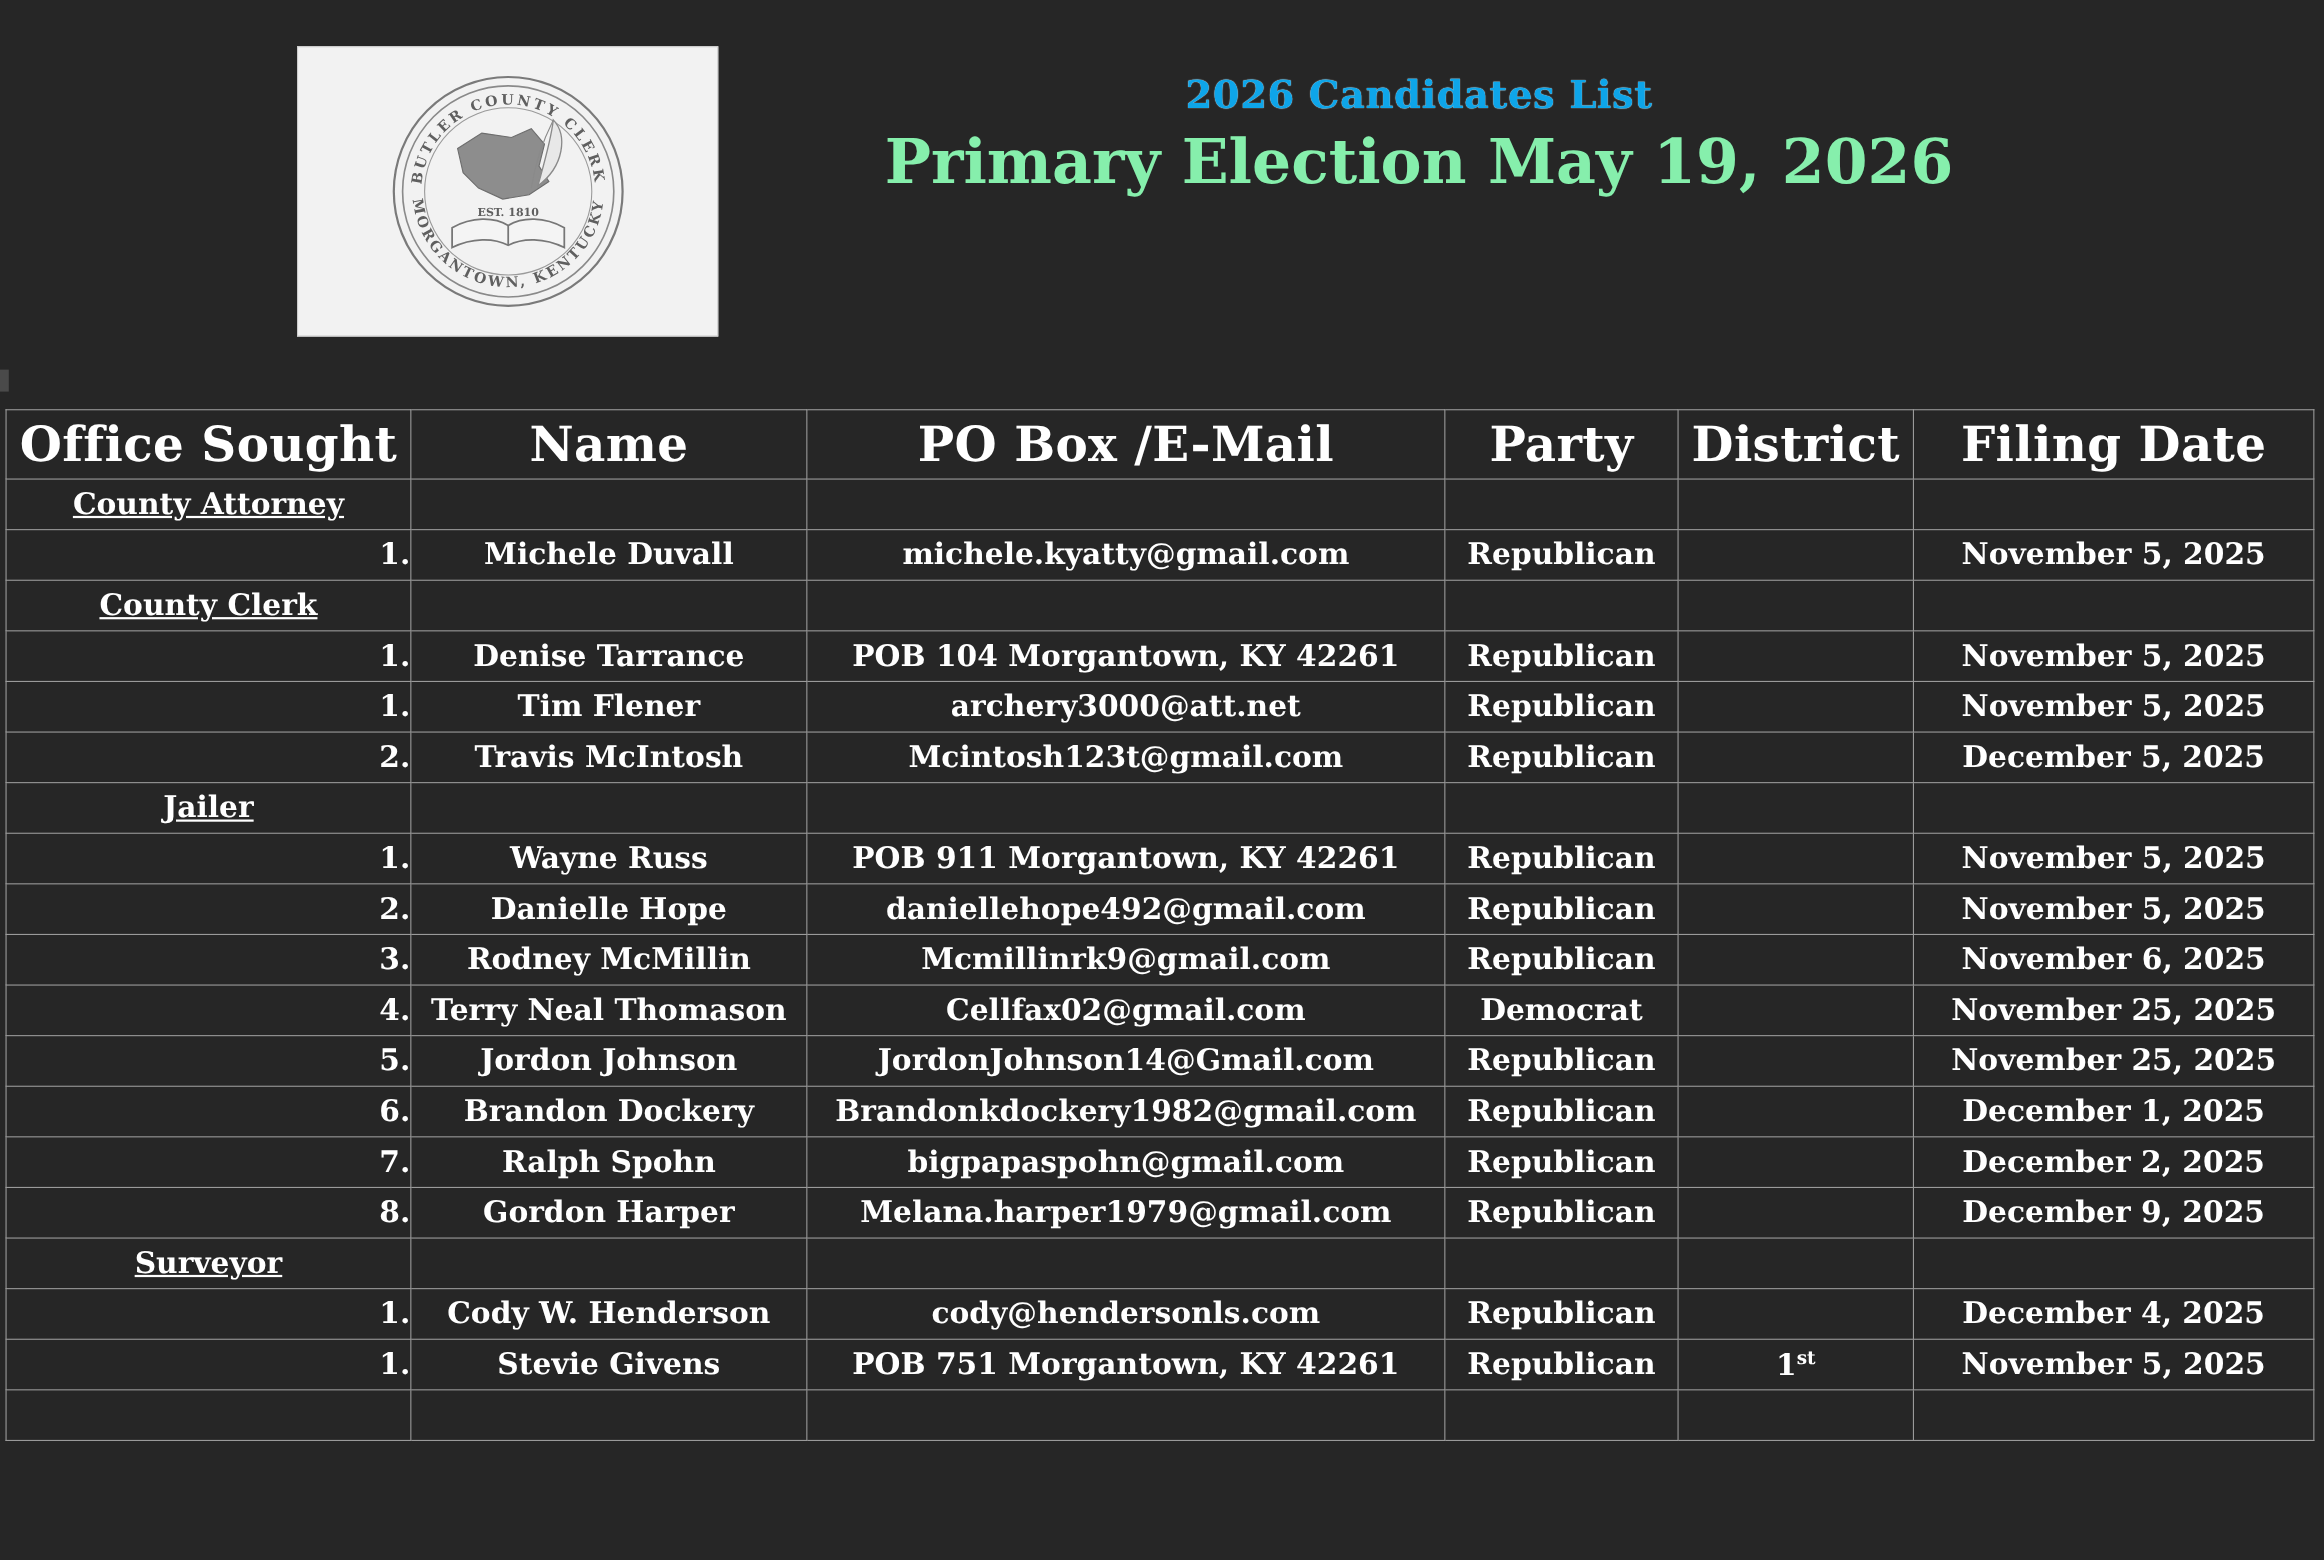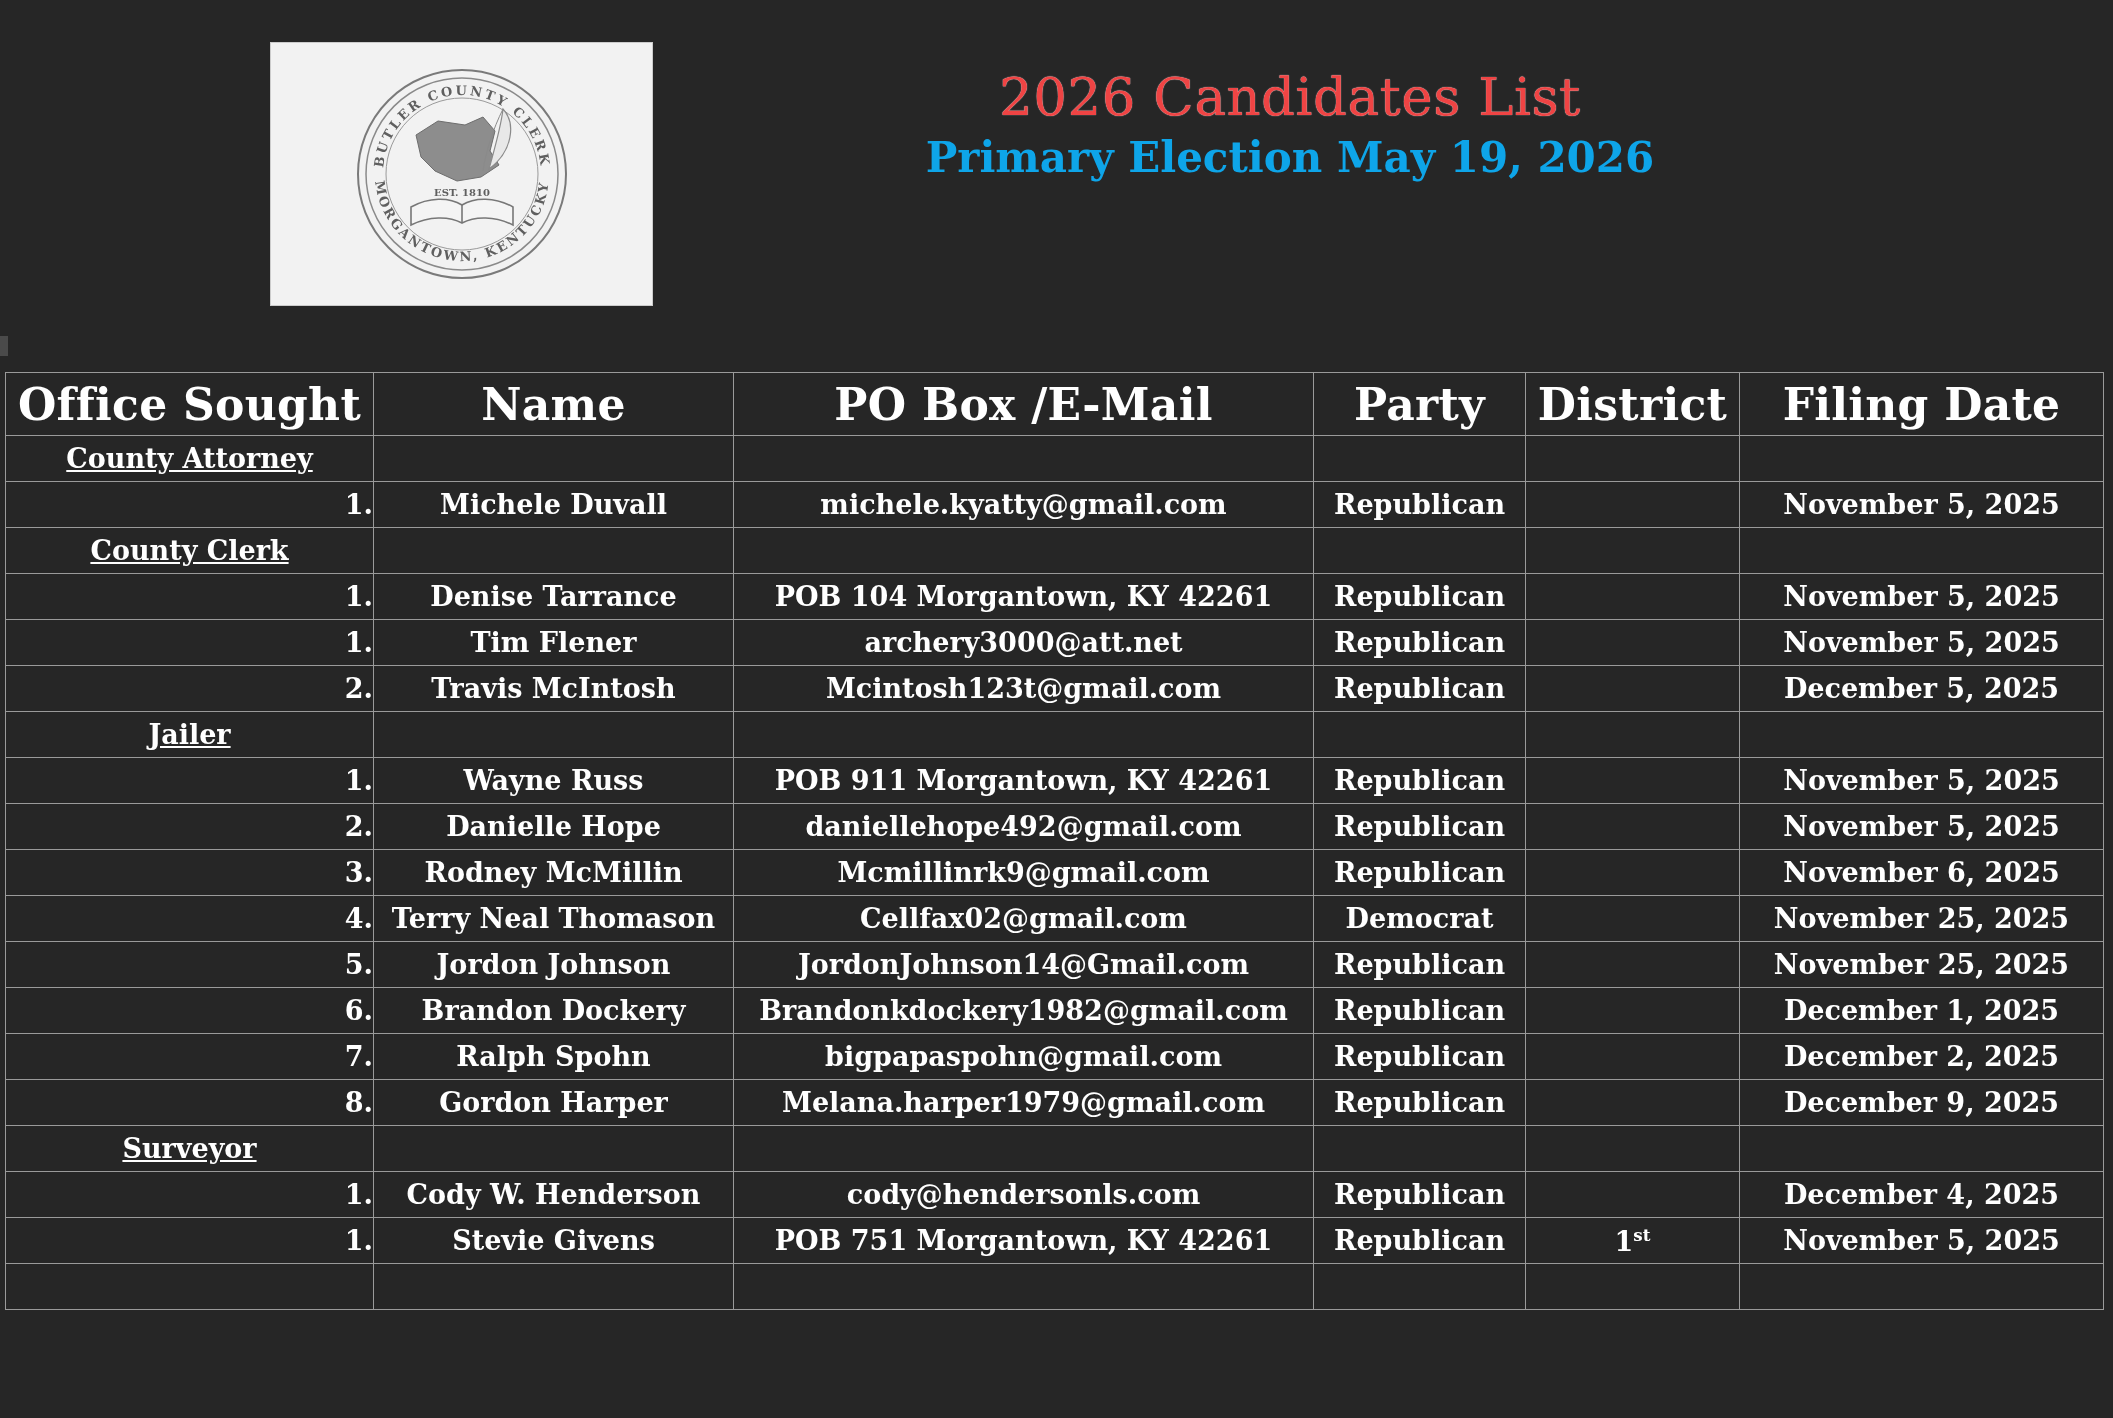--- a/index.html
+++ b/index.html
@@ -52,33 +52,33 @@
 
   .title-block {
     position: absolute;
     left: 700px;
     top: 68px;
     width: 1180px;
     text-align: center;
   }
 
   .title-main {
-    font-size: 53px;
-    font-weight: normal;
+    font-size: 35px;
+    font-weight: bold;
     letter-spacing: 0.5px;
     line-height: 1.1;
-    color: #ef4444;
+    color: #0ea5e9;
     text-shadow: 0 0 1px #ffffff;
   }
 
   .title-sub {
-    font-size: 42px;
+    font-size: 56px;
     font-weight: bold;
     line-height: 1.22;
-    color: #0ea5e9;
+    color: #86efac;
     margin-top: 6px;
   }
 
   .edge-mark {
     position: absolute;
     left: 0;
     top: 336px;
     width: 8px;
     height: 20px;
     background: #4a4a4a;

